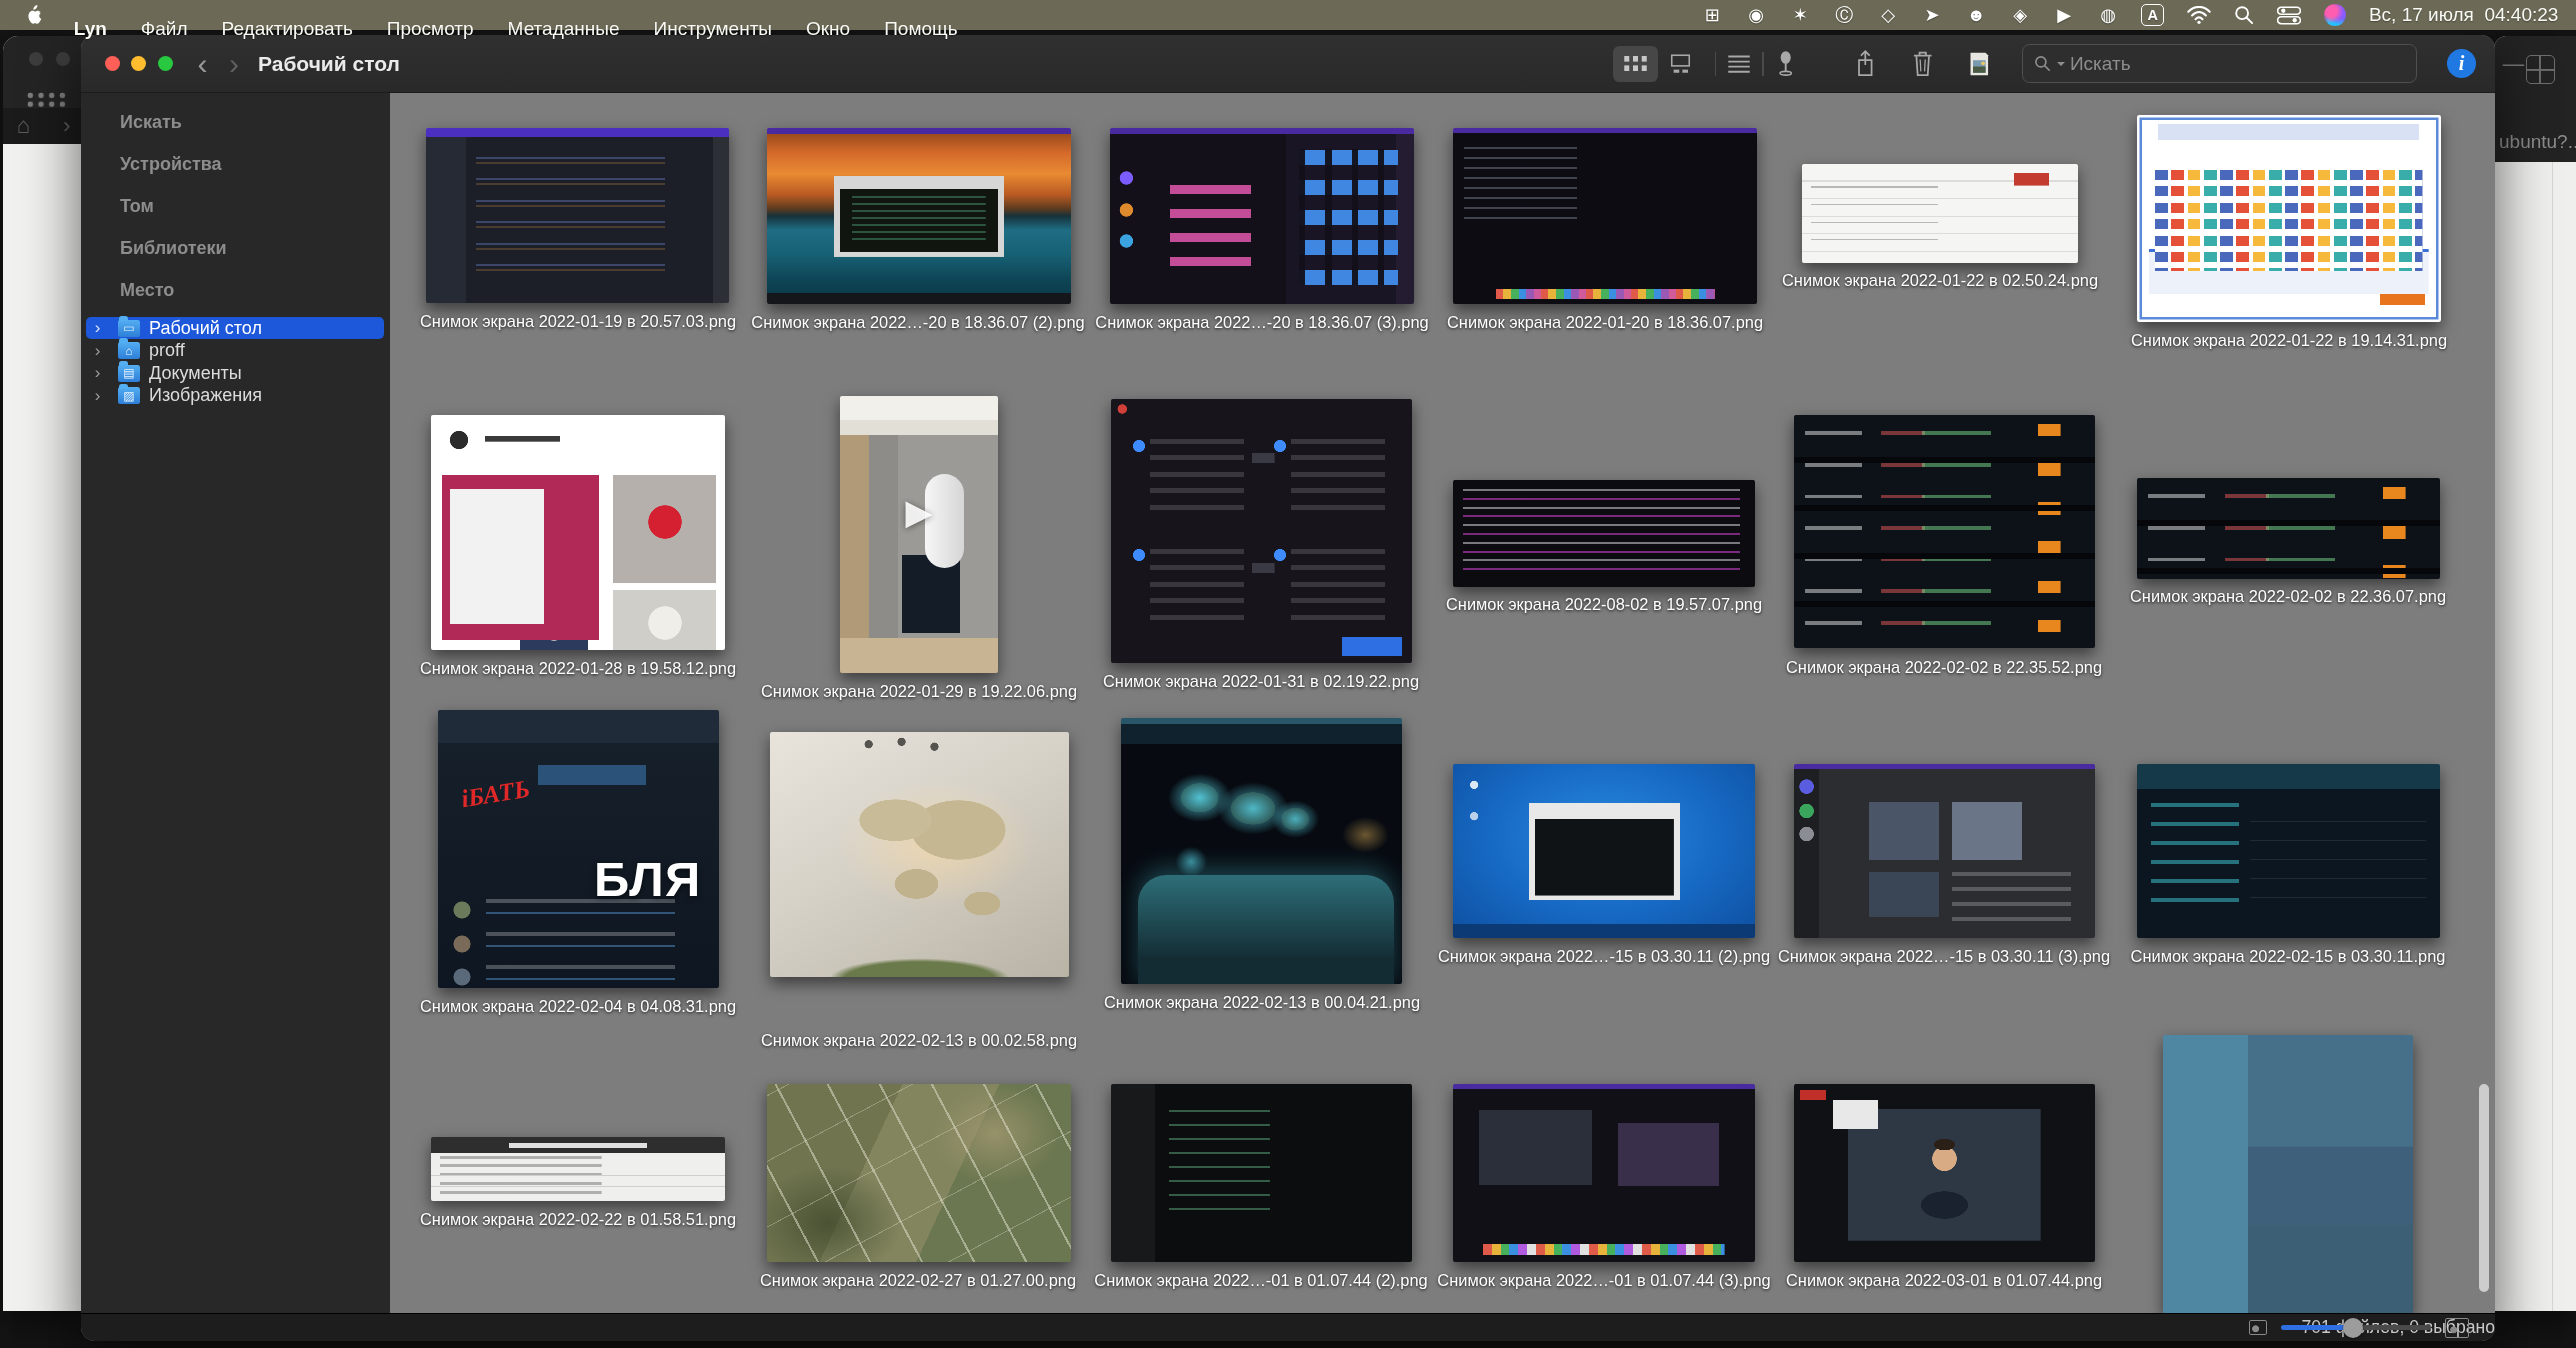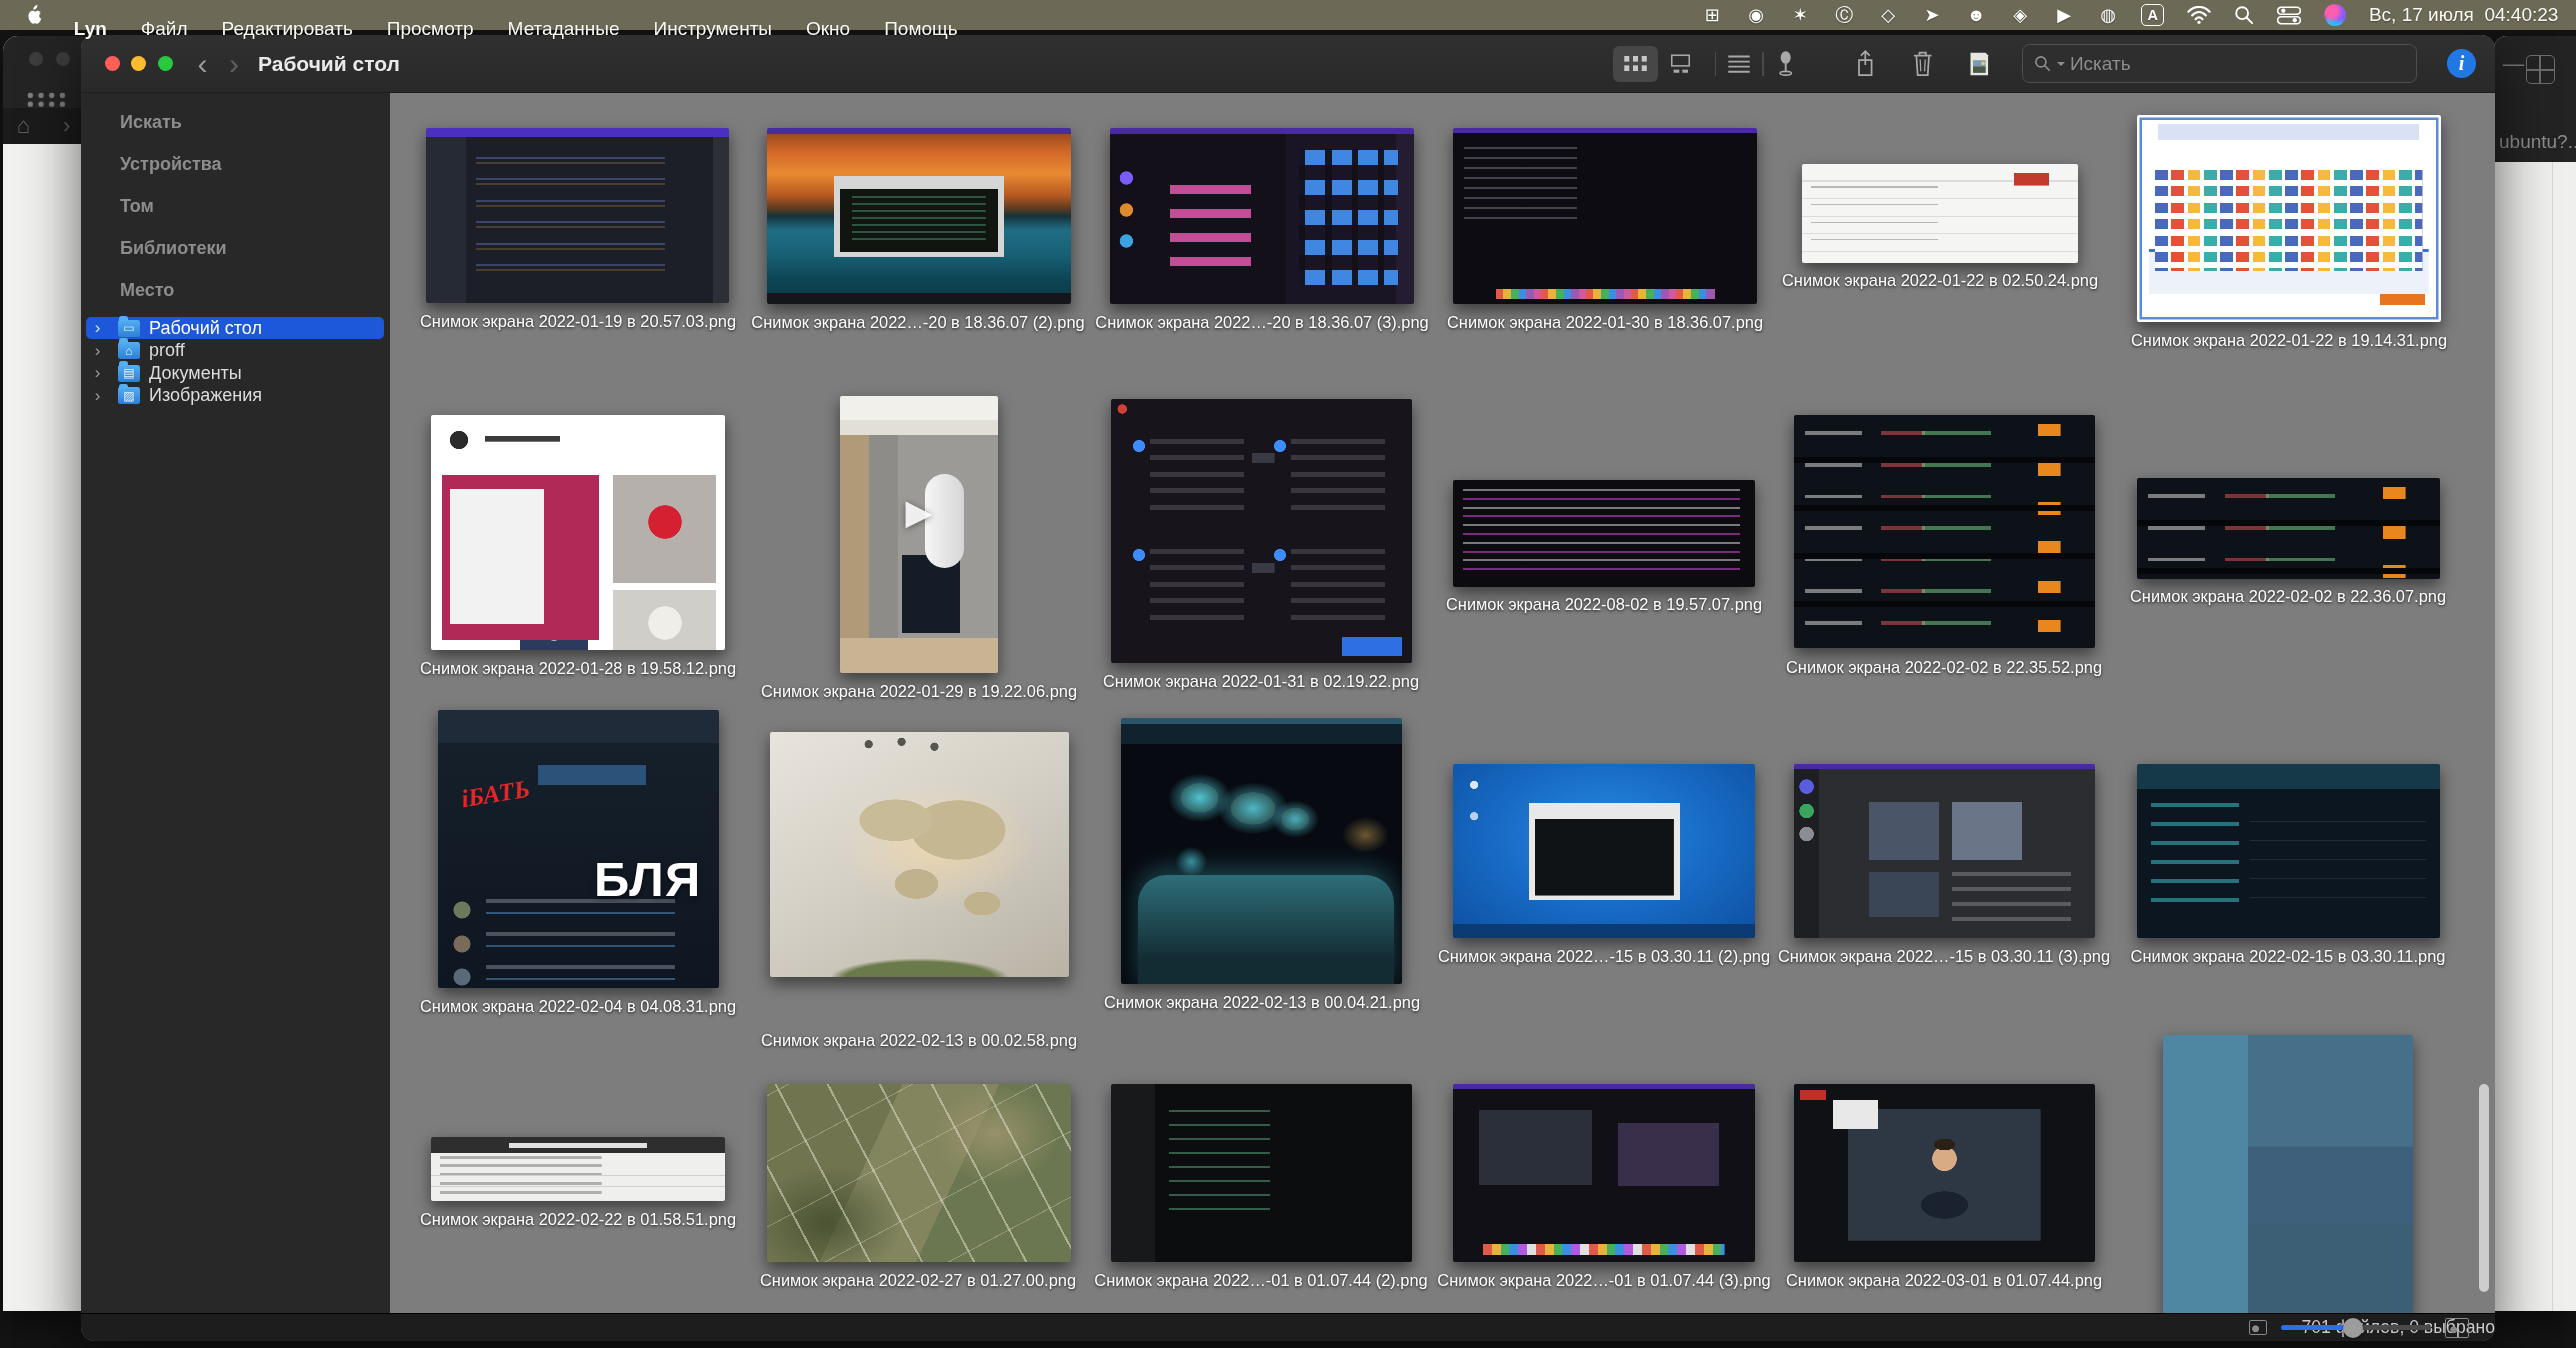--- a/index.html
+++ b/index.html
@@ -553,21 +553,21 @@
 
   <div class="content-bg"></div>
   <div class="thumbs" id="thumbs">
   <div class="thumb k-code-dark-purple" style="left: 345px; top: 93px; width: 303px; height: 175px;"></div>
 <div class="cap" style="left: 497px; top: 277px;">Снимок экрана 2022-01-19 в 20.57.03.png</div>
   <div class="thumb k-sunset-terminal" style="left: 686px; top: 93px; width: 304px; height: 176px;"></div>
 <div class="cap" style="left: 837px; top: 278px;">Снимок экрана 2022…-20 в 18.36.07 (2).png</div>
   <div class="thumb k-chat-files-dark" style="left: 1029px; top: 93px; width: 304px; height: 176px;"></div>
 <div class="cap" style="left: 1181px; top: 278px;">Снимок экрана 2022…-20 в 18.36.07 (3).png</div>
   <div class="thumb k-dark-terminal-dock" style="left: 1372px; top: 93px; width: 304px; height: 176px;"></div>
-<div class="cap" style="left: 1524px; top: 278px;">Снимок экрана 2022-01-30 в 18.36.07.png</div>
+<div class="cap" style="left: 1524px; top: 278px;">Снимок экрана 2022-01-20 в 18.36.07.png</div>
   <div class="thumb k-light-table-wide" style="left: 1721px; top: 129px; width: 276px; height: 99px;"></div>
 <div class="cap" style="left: 1859px; top: 236px;">Снимок экрана 2022-01-22 в 02.50.24.png</div>
   <div class="thumb k-nocode-landscape" style="left: 2056px; top: 80px; width: 304px; height: 207px;"></div>
 <div class="cap" style="left: 2208px; top: 296px;">Снимок экрана 2022-01-22 в 19.14.31.png</div>
   <div class="thumb k-hat-shop" style="left: 350px; top: 380px; width: 294px; height: 235px;"></div>
 <div class="cap" style="left: 497px; top: 624px;">Снимок экрана 2022-01-28 в 19.58.12.png</div>
   <div class="thumb k-hallway-video" style="left: 759px; top: 361px; width: 158px; height: 277px;"></div>
 <div class="cap" style="left: 838px; top: 647px;">Снимок экрана 2022-01-29 в 19.22.06.png</div>
   <div class="thumb k-settings-dark-toggles" style="left: 1030px; top: 364px; width: 301px; height: 264px;"></div>
 <div class="cap" style="left: 1180px; top: 637px;">Снимок экрана 2022-01-31 в 02.19.22.png</div>

